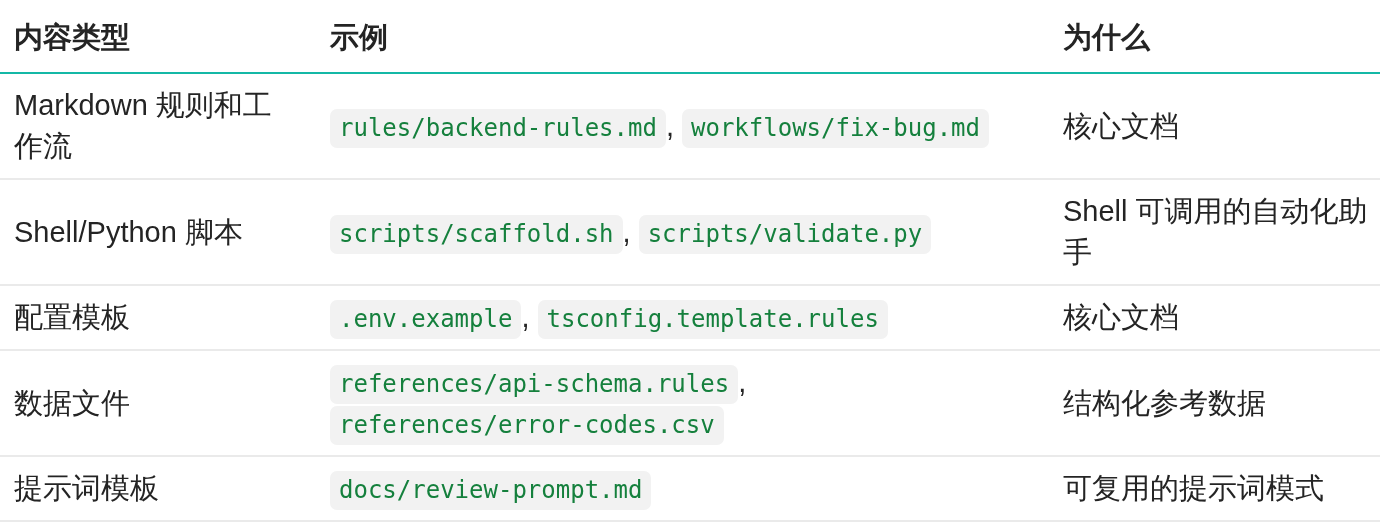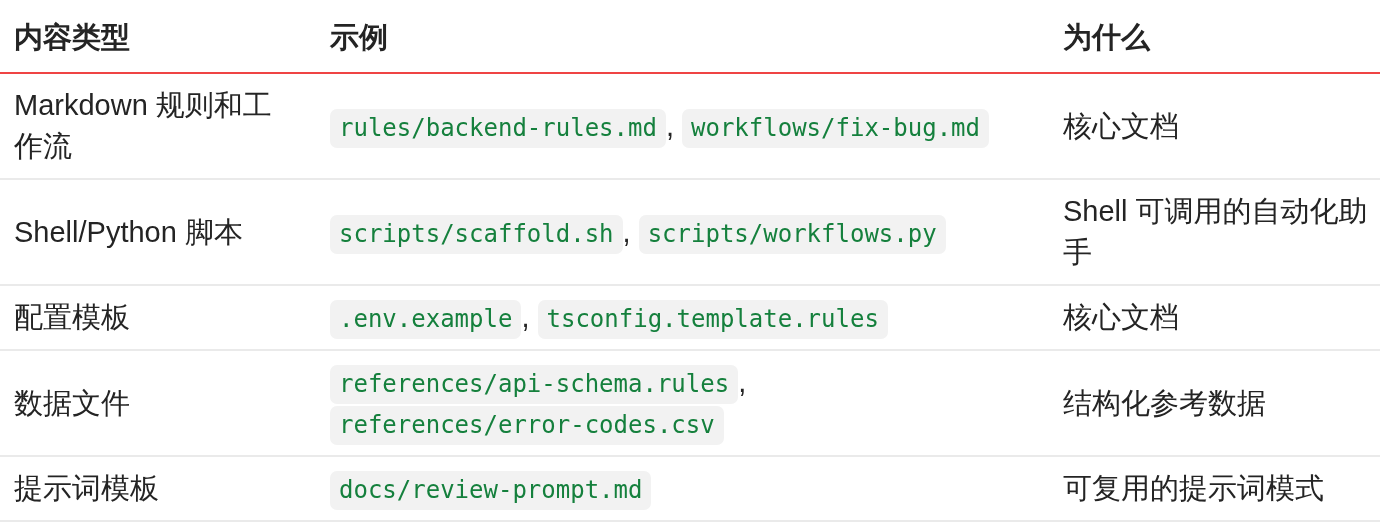--- a/index.html
+++ b/index.html
@@ -20,21 +20,21 @@
   col.c-type { width: 330px; }
   col.c-example { width: 733px; }
   col.c-why { width: 317px; }
 
   th {
     text-align: left;
     font-weight: 700;
     font-size: 29px;
     line-height: 42px;
     padding: 16px 20px 14px 0;
-    border-bottom: 2px solid #ef4444;
+    border-bottom: 2px solid #14b8a6;
     vertical-align: middle;
     white-space: nowrap;
   }
   th.first, td.first { padding-left: 14px; }
 
   td {
     font-size: 29px;
     line-height: 41px;
     padding: 11px 20px 11px 0;
     border-bottom: 2px solid #eaeaea;
@@ -72,21 +72,21 @@
     </tr>
   </thead>
   <tbody>
       <tr>
         <td class="first col-type">Markdown 规则和工作流</td>
         <td class="col-examples"><code class="chip">rules/backend-rules.md</code><span class="sep">,</span> <code class="chip">workflows/fix-bug.md</code></td>
         <td class="col-why">核心文档</td>
       </tr>
       <tr>
         <td class="first col-type">Shell/Python 脚本</td>
-        <td class="col-examples"><code class="chip">scripts/scaffold.sh</code><span class="sep">,</span> <code class="chip">scripts/workflows.py</code></td>
+        <td class="col-examples"><code class="chip">scripts/scaffold.sh</code><span class="sep">,</span> <code class="chip">scripts/validate.py</code></td>
         <td class="col-why">Shell 可调用的自动化助手</td>
       </tr>
       <tr>
         <td class="first col-type">配置模板</td>
         <td class="col-examples"><code class="chip">.env.example</code><span class="sep">,</span> <code class="chip">tsconfig.template.rules</code></td>
         <td class="col-why">核心文档</td>
       </tr>
       <tr>
         <td class="first col-type">数据文件</td>
         <td class="col-examples"><code class="chip">references/api-schema.rules</code><span class="sep">,</span><br><code class="chip">references/error-codes.csv</code></td>

